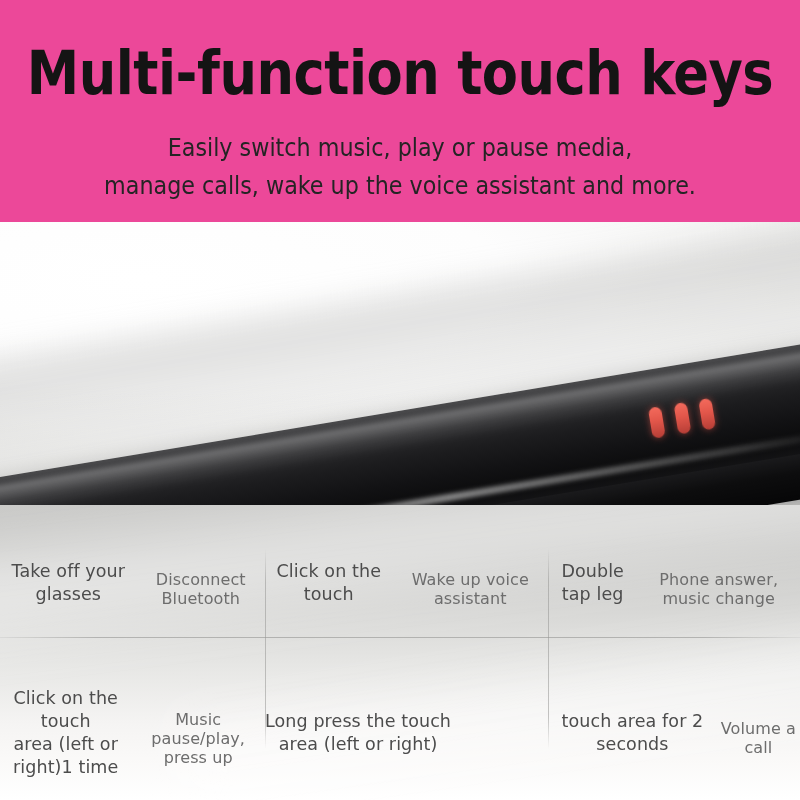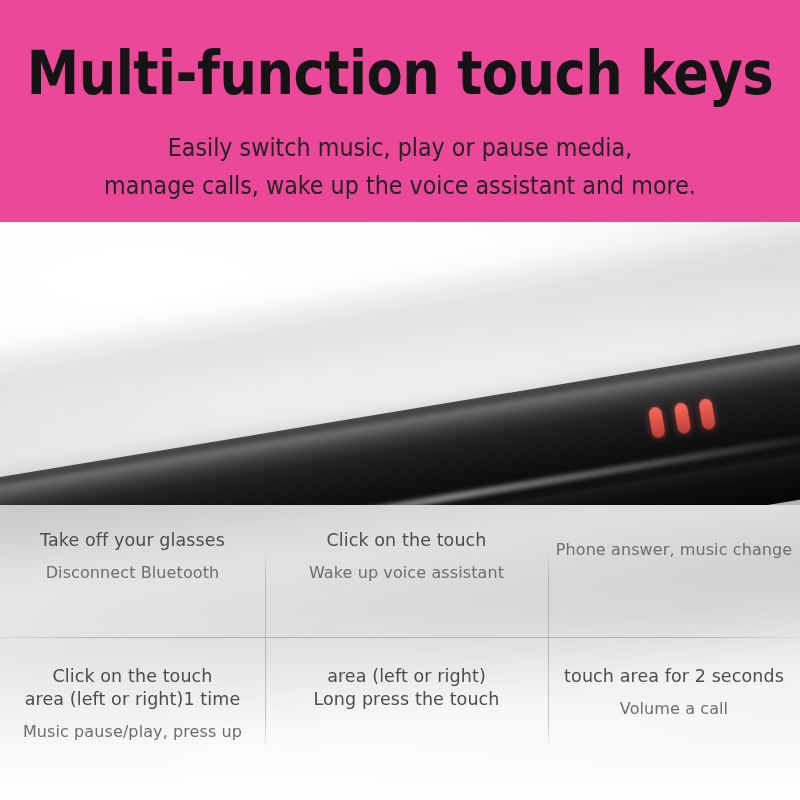--- a/index.html
+++ b/index.html
@@ -149,21 +149,21 @@
   }
 
   .grid {
     position:absolute; left:0; top:0; width:800px; height:295px;
     display:grid;
     grid-template-columns:265px 283px 252px;
     grid-template-rows:132px 163px;
   }
   .cell {
     position:relative;
-    display:flex; flex-direction:column;
+    display:flex; flex-direction:row;
     align-items:center; justify-content:flex-start;
     padding-top:24px;
     text-align:center;
   }
   .grid .r2 { padding-top:28px; }
 
   .cell-title {
     font-family:"DejaVu Sans","Liberation Sans", sans-serif;
     font-size:17.5px;
     line-height:23px;
@@ -240,35 +240,36 @@
       </div>
 
       <div class="cell">
         <div class="cell-title">
           <div>Click on the touch</div>
         </div>
         <div class="cell-sub">Wake up voice assistant</div>
       </div>
 
       <div class="cell">
+        <div class="cell-title">Double tap leg</div>
         <div class="cell-sub">Phone answer, music change</div>
       </div>
 
       <div class="cell r2">
         <div class="cell-title">
           <div>Click on the touch</div>
           <div>area (left or right)1 time</div>
         </div>
         <div class="cell-sub">Music pause/play, press up</div>
       </div>
 
       <div class="cell r2">
         <div class="cell-title">
+          <div>Long press the touch</div>
           <div>area (left or right)</div>
-          <div>Long press the touch</div>
         </div>
       </div>
 
       <div class="cell r2">
         <div class="cell-title">
           <div>touch area for 2 seconds</div>
         </div>
         <div class="cell-sub">Volume a call</div>
       </div>
 

